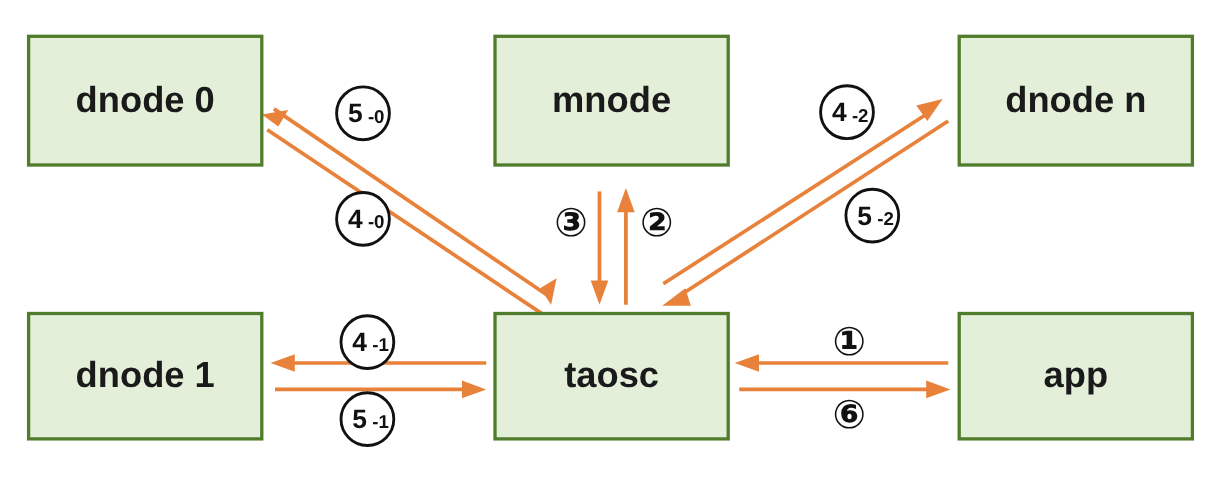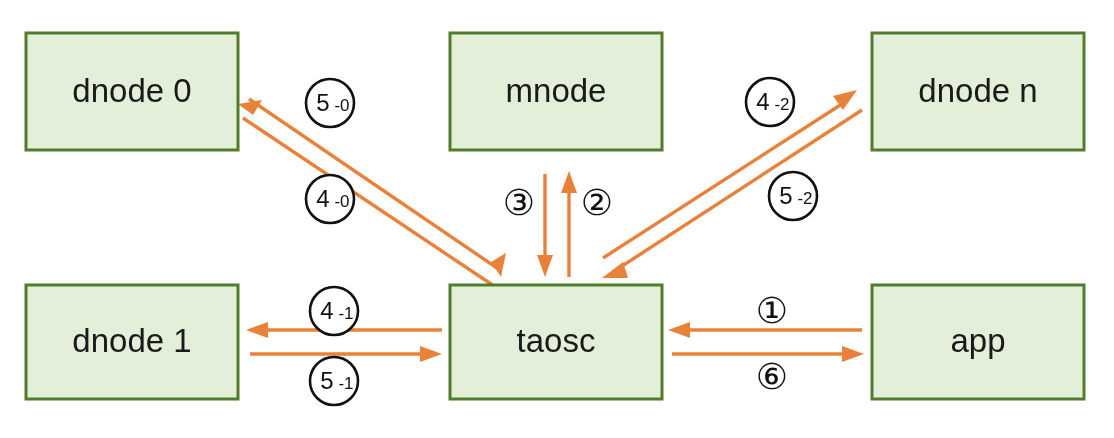--- a/index.html
+++ b/index.html
@@ -10,20 +10,21 @@
   body {
     width: 1114px;
     height: 438px;
     font-family: "Liberation Sans", sans-serif;
     overflow: hidden;
   }
   #diagram-root {
     position: relative;
     width: 1114px;
     height: 353px;
+    font-weight: bold;
   }
   svg.diagram {
     display: block;
     width: 1114px;
     height: 438px;
   }
   .node-box rect {
     fill: #E3EFD8;
     stroke: #517C2B;
     stroke-width: 3;

